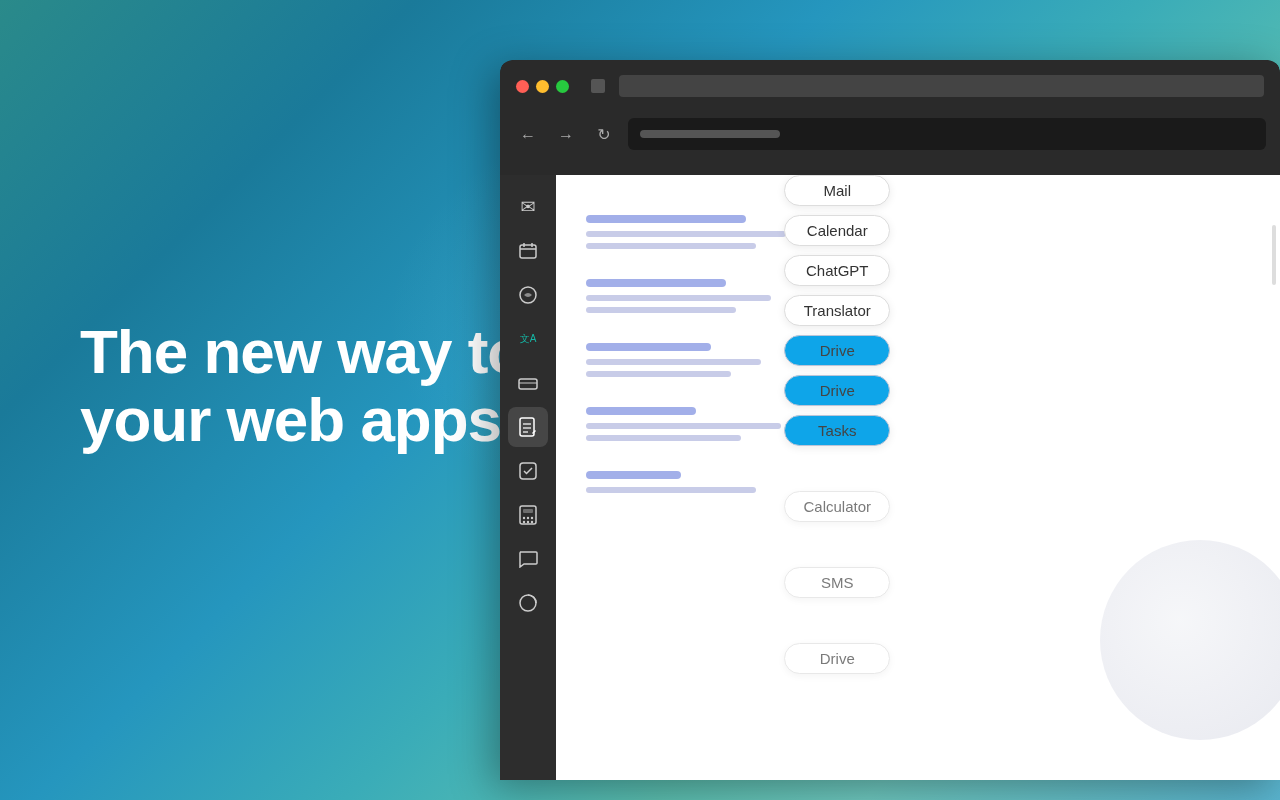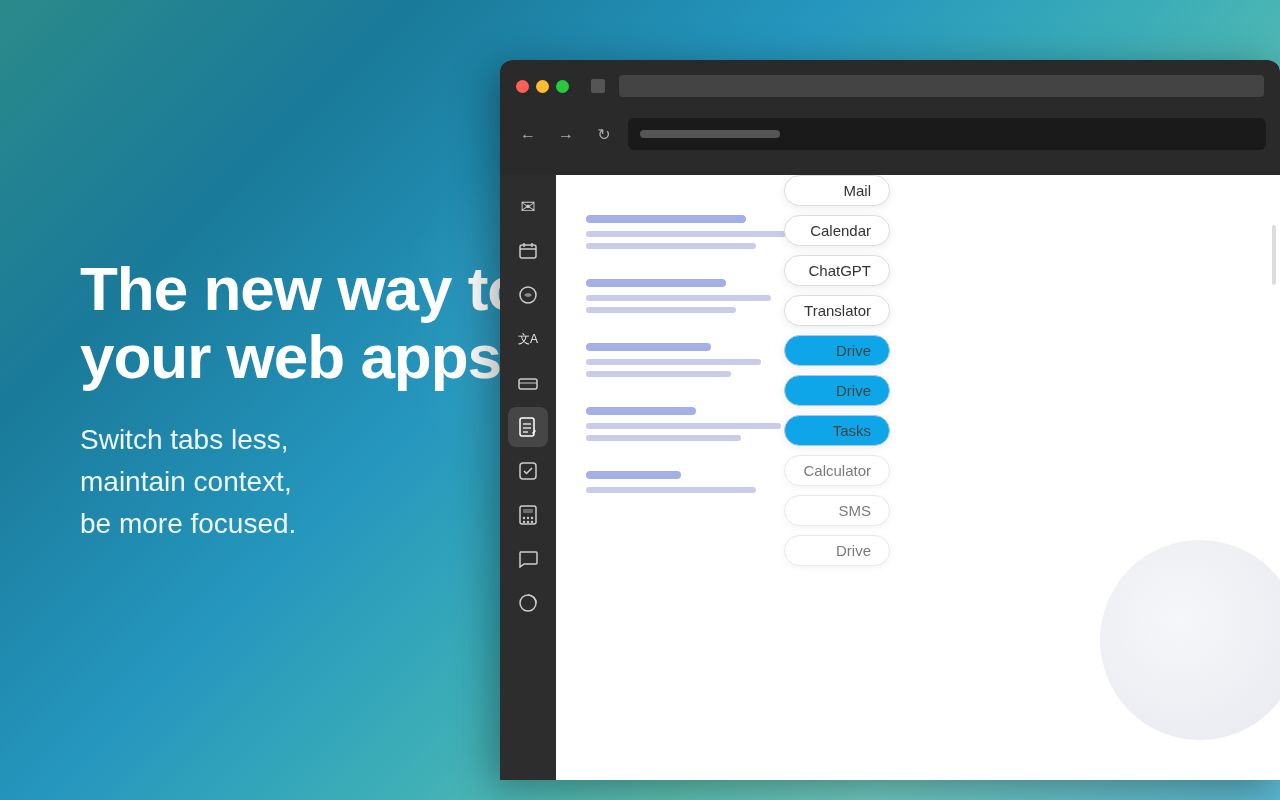--- a/index.html
+++ b/index.html
@@ -249,32 +249,33 @@
       background: white;
       border: 1.5px solid #ddd;
       border-radius: 20px;
       padding: 6px 18px;
       font-size: 15px;
       font-weight: 500;
       color: #333;
       cursor: pointer;
       box-shadow: 0 2px 8px rgba(0,0,0,0.08);
       white-space: nowrap;
-      text-align: right;
+      text-align: center;
       transition: background 0.1s;
     }
 
     .app-label.active {
       background: #0ea5e9;
       border-color: #bbc5d8;
       color: #444;
     }
 
     .app-label.faded {
       opacity: 0.65;
+      margin-top: 36px;
     }
 
     
     .globe-placeholder {
       position: absolute;
       right: -20px;
       bottom: 40px;
       width: 200px;
       height: 200px;
       border-radius: 50%;
@@ -294,23 +295,20 @@
       border-radius: 2px;
     }
   </style>
 </head>
 <body>
 
 <div class="bg"></div>
 
 <div class="left-content">
   <h1 class="headline">The new way to use your web apps</h1>
-  <p class="subheadline">
-    Switch tabs less,<br>maintain context,<br>be more focused.
-  </p>
 </div>
 
 <div class="browser-window">
 
   <div class="browser-chrome">
 
     <div class="title-bar">
       <div class="traffic-lights">
         <div class="traffic-light tl-red"></div>
         <div class="traffic-light tl-yellow"></div>
@@ -343,21 +341,21 @@
           <line x1="6" y1="2" x2="6" y2="6" stroke="#ccc" stroke-width="1.5"></line>
           <line x1="14" y1="2" x2="14" y2="6" stroke="#ccc" stroke-width="1.5"></line>
         </svg>
       </div>
       <div class="sidebar-icon">
         <svg width="20" height="20" viewBox="0 0 20 20" fill="none" xmlns="http://www.w3.org/2000/svg">
           <circle cx="10" cy="10" r="8" stroke="#ccc" stroke-width="1.5" fill="none"></circle>
           <path d="M6 10 Q10 6 14 10 Q10 14 6 10Z" fill="#ccc" opacity="0.6"></path>
         </svg>
       </div>
-      <div class="sidebar-icon" style="font-size:12px; color:#e5e5e5;">文A</div>
+      <div class="sidebar-icon" style="font-size:10px; color:#14b8a6;">文A</div>
       <div class="sidebar-icon">
         <svg width="20" height="16" viewBox="0 0 20 16" fill="none">
           <rect x="1" y="4" width="18" height="10" rx="2" fill="none" stroke="#ccc" stroke-width="1.5"></rect>
           <path d="M1 8h18" stroke="#ccc" stroke-width="1"></path>
         </svg>
       </div>
       <div class="sidebar-icon active">
         <svg width="18" height="20" viewBox="0 0 18 20" fill="none">
           <rect x="1" y="1" width="14" height="18" rx="2" fill="none" stroke="white" stroke-width="1.5"></rect>
           <line x1="4" y1="7" x2="12" y2="7" stroke="white" stroke-width="1.2"></line>

